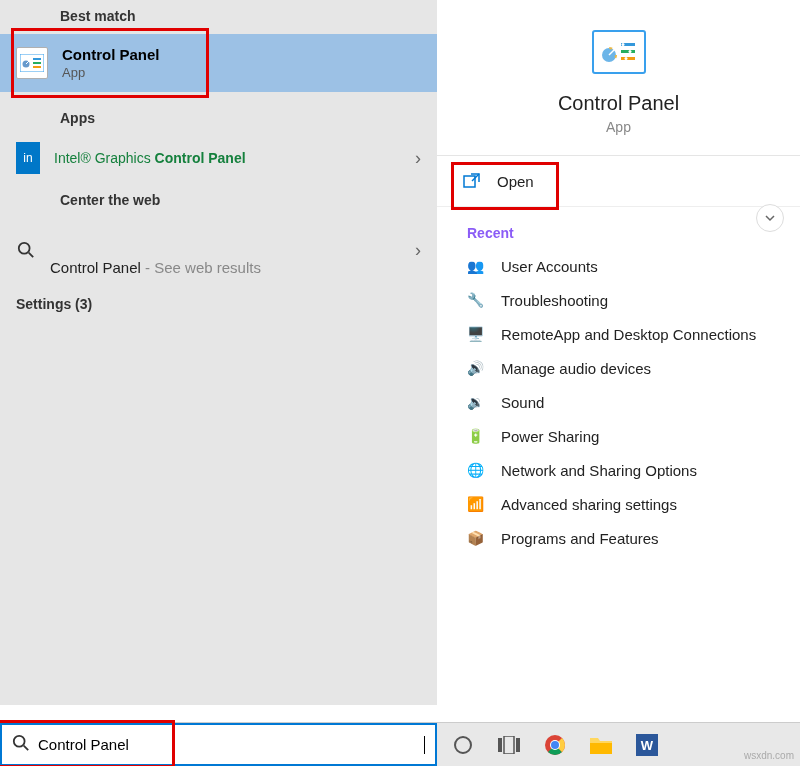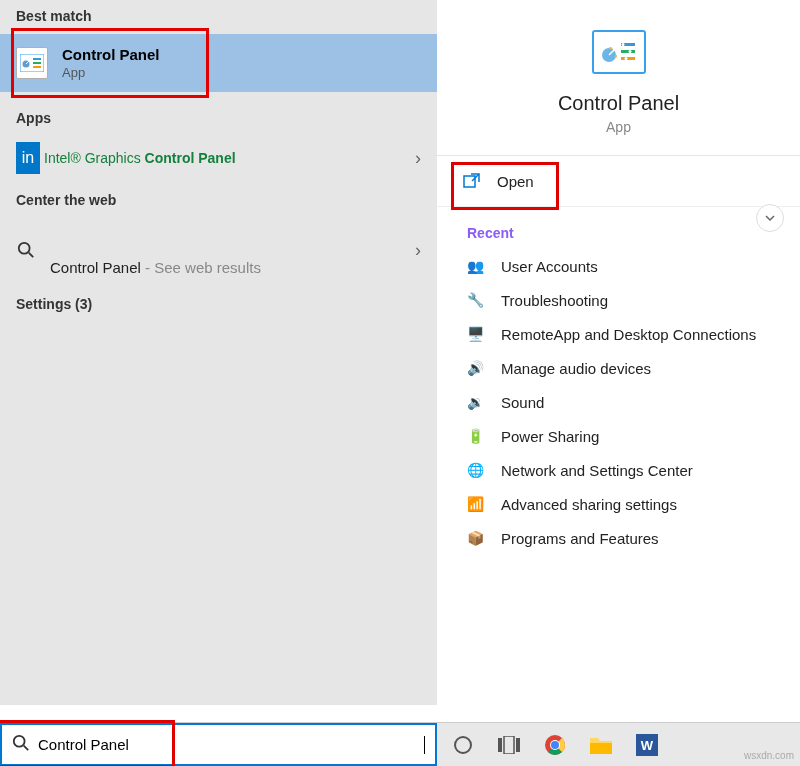--- a/index.html
+++ b/index.html
@@ -1,30 +1,30 @@
 <!DOCTYPE html>
 <html><head>
 <meta charset="utf-8">
 <style>
   * { box-sizing: border-box; margin: 0; padding: 0; font-family: "Segoe UI", Arial, sans-serif; }
   body { width: 800px; height: 766px; background: #fff; position: relative; overflow: hidden; }
   .container { display: flex; height: 705px; }
   .left-pane { width: 437px; background: #e6e6e6; display: flex; flex-direction: column; }
   .right-pane { flex: 1; background: #fff; display: flex; flex-direction: column; }
-  .section-label { font-size: 14px; font-weight: 600; color: #333; padding: 8px 16px 6px; }
+  .section-label { font-size: 14px; font-weight: 600; color: #333; padding: 8px 16px 6px; margin-left: 44px; }
   .best-match { padding: 4px 0 10px 0; }
   .best-match-item { display: flex; align-items: center; background: #9cc1e5; padding: 12px 16px; position: relative; }
   .red-box { position: absolute; border: 3px solid #e00000; pointer-events: none; }
   .cp-icon-small { width: 32px; height: 32px; background: #fff; border: 1px solid #b0b0b0; border-radius: 2px; display: flex; align-items: center; justify-content: center; margin-right: 14px; }
   .cp-icon-small svg { width: 24px; height: 18px; }
   .best-match-text .title { font-weight: 600; font-size: 15px; color: #000; }
   .best-match-text .subtitle { font-size: 13px; color: #555; margin-top: 2px; }
   .app-item, .web-item { display: flex; align-items: center; justify-content: space-between; padding: 10px 16px; cursor: pointer; }
   .app-item-left { display: flex; align-items: center; }
-  .intel-icon { width: 24px; height: 32px; background: #0077c8; display: flex; align-items: center; justify-content: center; margin-right: 4px; color: #fff; font-size: 16px; }
+  .intel-icon { width: 24px; height: 32px; background: #0077c8; display: flex; align-items: center; justify-content: center; margin-right: 14px; color: #fff; font-size: 12px; }
   .chevron { color: #666; font-size: 18px; }
   .search-icon-sm { width: 20px; height: 20px; margin-right: 14px; display: flex; align-items: center; justify-content: center; }
   .web-text { font-size: 15px; color: #222; margin-top: 35px; }
   .web-text .muted { color: #888; }
   .settings-label { padding: 10px 16px; font-weight: 700; font-size: 14px; color: #333; }
   .right-header { display: flex; flex-direction: column; align-items: center; padding: 30px 0 20px; border-bottom: 1px solid #e5e5e5; }
   .cp-icon-large { width: 54px; height: 44px; background: #fff; border: 2px solid #39a0ed; border-radius: 3px; display: flex; align-items: center; justify-content: center; margin-bottom: 18px; }
   .right-title { font-size: 20px; font-weight: 400; color: #222; }
   .right-subtitle { font-size: 14px; color: #888; margin-top: 4px; }
   .open-row { padding: 16px 0 16px 26px; display: flex; align-items: center; position: relative; border-bottom: 1px solid #eee; }
@@ -160,21 +160,21 @@
       <div class="recent-item">
           <div class="ricon">🔉</div>
           <div class="rlabel">Sound</div>
         </div>
       <div class="recent-item">
           <div class="ricon">🔋</div>
           <div class="rlabel">Power Sharing</div>
         </div>
       <div class="recent-item">
           <div class="ricon">🌐</div>
-          <div class="rlabel">Network and Settings Center</div>
+          <div class="rlabel">Network and Sharing Options</div>
         </div>
       <div class="recent-item">
           <div class="ricon">📶</div>
           <div class="rlabel">Advanced sharing settings</div>
         </div>
       <div class="recent-item">
           <div class="ricon">📦</div>
           <div class="rlabel">Programs and Features</div>
         </div>
     </div>

